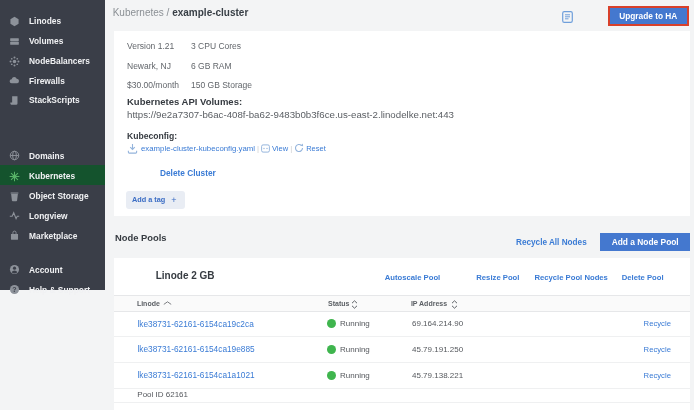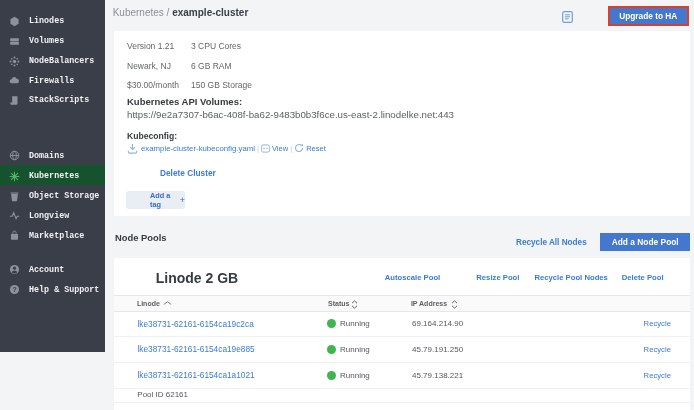--- a/index.html
+++ b/index.html
@@ -1,21 +1,21 @@
 <!DOCTYPE html>
 <html><head>
 <meta charset="utf-8">
 <style>
 * { margin:0; padding:0; box-sizing:border-box; }
 html,body { width:694px; height:410px; overflow:hidden; }
 body { font-family:"Liberation Sans", sans-serif; background:#f3f4f5; position:relative; }
 .abs { position:absolute; }
 
 
-#sidebar { left:0; top:0; width:105px; height:352px; background:#3a3e48;font-family:Liberation Mono, monospace; }
+#sidebar { left:0; top:0; width:105px; height:290px; background:#3a3e48; }
 .nav-item { position:absolute; left:0; width:105px; height:20px; display:flex; align-items:center; padding-top:2px; }
 .nav-item svg { margin-left:9px; width:11px; height:11px; flex:none; }
 .nav-item .lbl { margin-left:9px; font-size:8.4px; font-weight:700; color:#f0f1f3; white-space:nowrap; }
 .nav-item.active { background:#14532d; }
 
 
 #main { left:105px; top:0; width:589px; height:410px; }
 
 #crumb { left:7.7px; top:7px; font-size:10px; color:#8b9095; }
 #crumb b { color:#394047; font-weight:700; }
@@ -36,31 +36,31 @@
 
 #apih { left:13px; top:96px; font-size:9.5px; font-weight:700; color:#363b41; }
 #apiu { left:13px; top:109px; font-size:9.7px; color:#5a5e63; }
 #kch  { left:13px; top:131px; font-size:8.6px; font-weight:700; color:#363b41; }
 #kcrow { left:13px; top:112px; font-size:7.8px; display:flex; align-items:center; height:12px; }
 #kcrow .ic { display:flex; align-items:center; }
 
 #deletec { left:23px; top:137px; font-size:8.3px; font-weight:700; color:#3a7bd5;margin-left:23px; }
 
 #tagpill { left:12px; top:160px; width:59px; height:17.5px; background:#e9edf4; border-radius:3px; font-size:7.3px; font-weight:700; color:#3a6cc4; display:flex; align-items:center; }
-#tagpill .t { margin-left:24px; }
+#tagpill .t { margin-left:6px; }
 #tagpill .plus { font-weight:400; margin-left:6px; color:#3a6cc4; font-size:9px; }
 
 
 #nphead { left:10px; top:232px; font-size:9.4px; font-weight:700; color:#363b41; }
 #recycleall { left:411px; top:237.5px; font-size:8.2px; font-weight:700; color:#3a7bd5; }
 #addpool { left:495.4px; top:232.6px; width:89.6px; height:18.3px; background:#4478cf; color:#fff; font-size:8.4px; font-weight:700; text-align:center; line-height:18.3px; }
 
 
 #panel2 { left:9px; top:258px; width:576px; height:152px; background:#fff; }
-#pooltitle { left:7.7px; top:12px; font-size:14px; font-weight:700; color:#363b41;padding-left:34px; }
+#pooltitle { left:7.7px; top:12px; font-size:10px; font-weight:700; color:#363b41;padding-left:34px; }
 .poollink { top:14.5px; font-size:7.7px; font-weight:700; color:#3a7bd5; }
 
 #thead { left:0; top:37px; width:576px; height:17px; background:#fafafa; border-top:1px solid #e6e7e9; border-bottom:1px solid #e6e7e9; }
 #thead span { position:absolute; top:4px; font-size:7px; font-weight:700; color:#5c6065; }
 .hline { position:absolute; left:0; width:576px; height:1px; background:#eff0f1; }
 .cell { position:absolute; font-size:8px; color:#55585d; }
 .cell.lnk { font-size:8.3px; color:#3a7bd5; }
 .dot { position:absolute; width:9px; height:9px; border-radius:50%; background:#3fb54e; }
 .rec { position:absolute; left:529.6px; font-size:7.7px; color:#3a7bd5; }
 </style>

